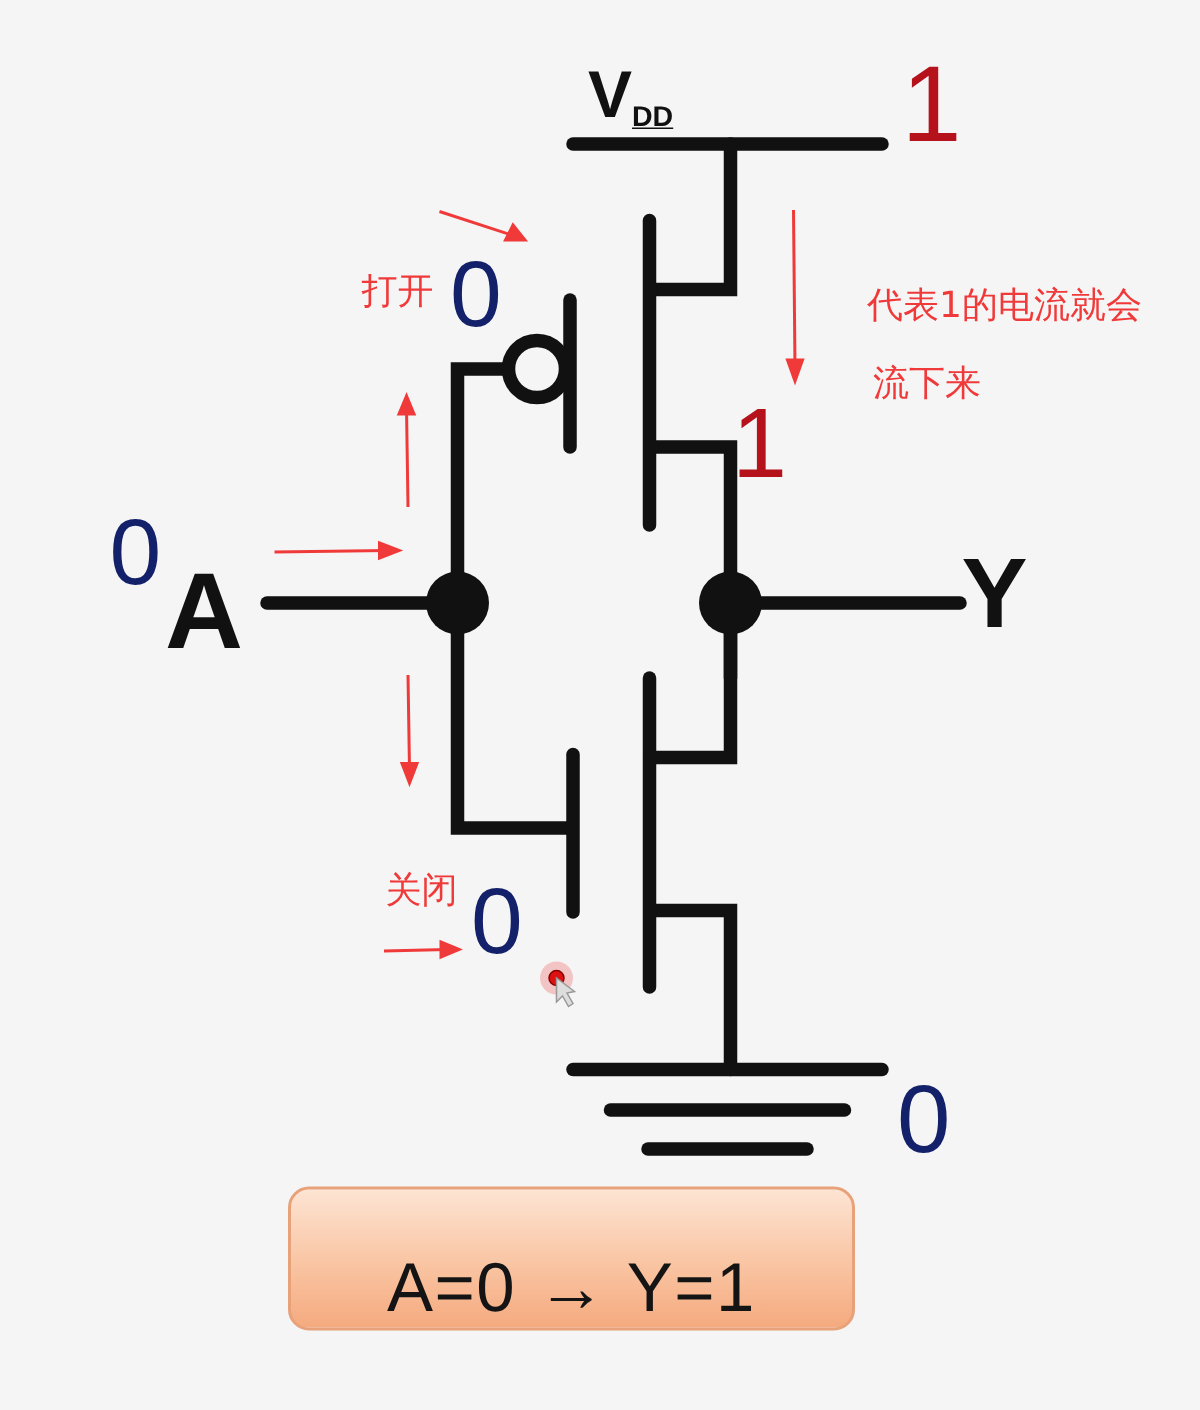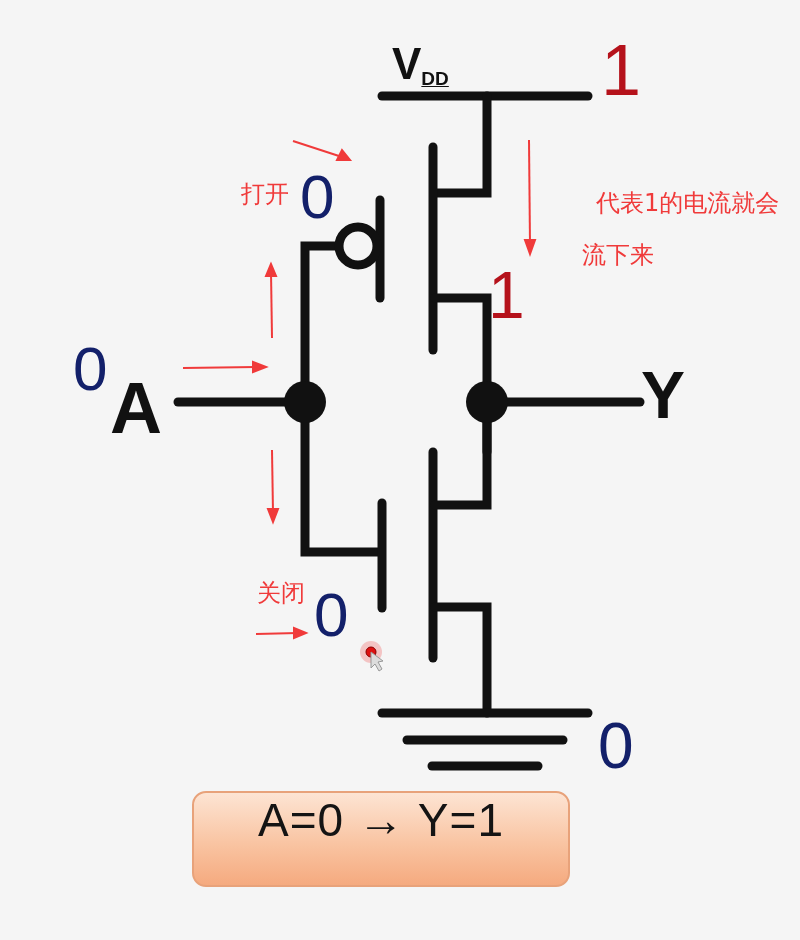--- a/index.html
+++ b/index.html
@@ -7,21 +7,21 @@
     #stage { position: absolute; left: 0; top: 0; width: 800px; height: 940px; }
     .lbl { position: absolute; white-space: nowrap; line-height: 1; }
     .black-bold { color: #111; font-weight: bold; font-family: "Liberation Sans", sans-serif; }
     .blue { color: #13206a; font-family: "Liberation Sans", sans-serif; }
     .dark-red { color: #b5121b; font-family: "Liberation Sans", sans-serif; }
     .annot { color: #f03a3a; font-family: "DejaVu Sans", sans-serif; font-size: 24px; }
     #result-box {
       position: absolute; left: 192px; top: 791px; width: 378px; height: 96px;
       border-radius: 14px; border: 2px solid #e8a27a;
       background: linear-gradient(to bottom, #fde4d3 0%, #f9c4a2 55%, #f5aa7f 100%);
-      box-sizing: border-box; display: flex; align-items: flex-start; justify-content: center;
+      box-sizing: border-box; display: flex; align-items: flex-end; justify-content: center;
     }
     #result-text { font-size: 46px; color: #141414; font-family: "Liberation Sans", sans-serif; letter-spacing: 1px; }
   </style>
 </head>
 <body>
 
 <svg id="stage" viewBox="0 0 800 940" xmlns="http://www.w3.org/2000/svg">
   <g stroke="#111" stroke-width="9" stroke-linecap="round" fill="none">
 
     <line x1="382" y1="96" x2="588" y2="96"></line>
@@ -82,21 +82,21 @@
 <div class="lbl black-bold" style="left:392px; top:42px; font-size:44px;">
   <span>V</span><span style="font-size:19px; position:relative; top:6px;text-decoration:underline;">DD</span>
 </div>
 <div class="lbl dark-red" style="left:601px; top:34px; font-size:72px;">1</div>
 
 <div class="lbl blue" style="left:300px; top:166px; font-size:62px;">0</div>
 <div class="lbl annot" style="left:241px; top:170px;margin-top:12px;">打开</div>
 
 <div class="lbl dark-red" style="left:488px; top:262px; font-size:66px;">1</div>
 
-<div class="lbl annot" style="left:596px; top:191px;">代表1的电流就会</div>
+<div class="lbl annot" style="left:578px; top:191px;">代表1的电流就会</div>
 <div class="lbl annot" style="left:582px; top:227px;margin-top:16px;">流下来</div>
 
 <div class="lbl blue" style="left:73px; top:338px; font-size:62px;">0</div>
 <div class="lbl black-bold" style="left:110px; top:372px; font-size:72px;">A</div>
 
 <div class="lbl black-bold" style="left:641px; top:362px; font-size:66px;">Y</div>
 
 <div class="lbl annot" style="left:257px; top:581px;">关闭</div>
 <div class="lbl blue" style="left:314px; top:584px; font-size:62px;">0</div>
 

